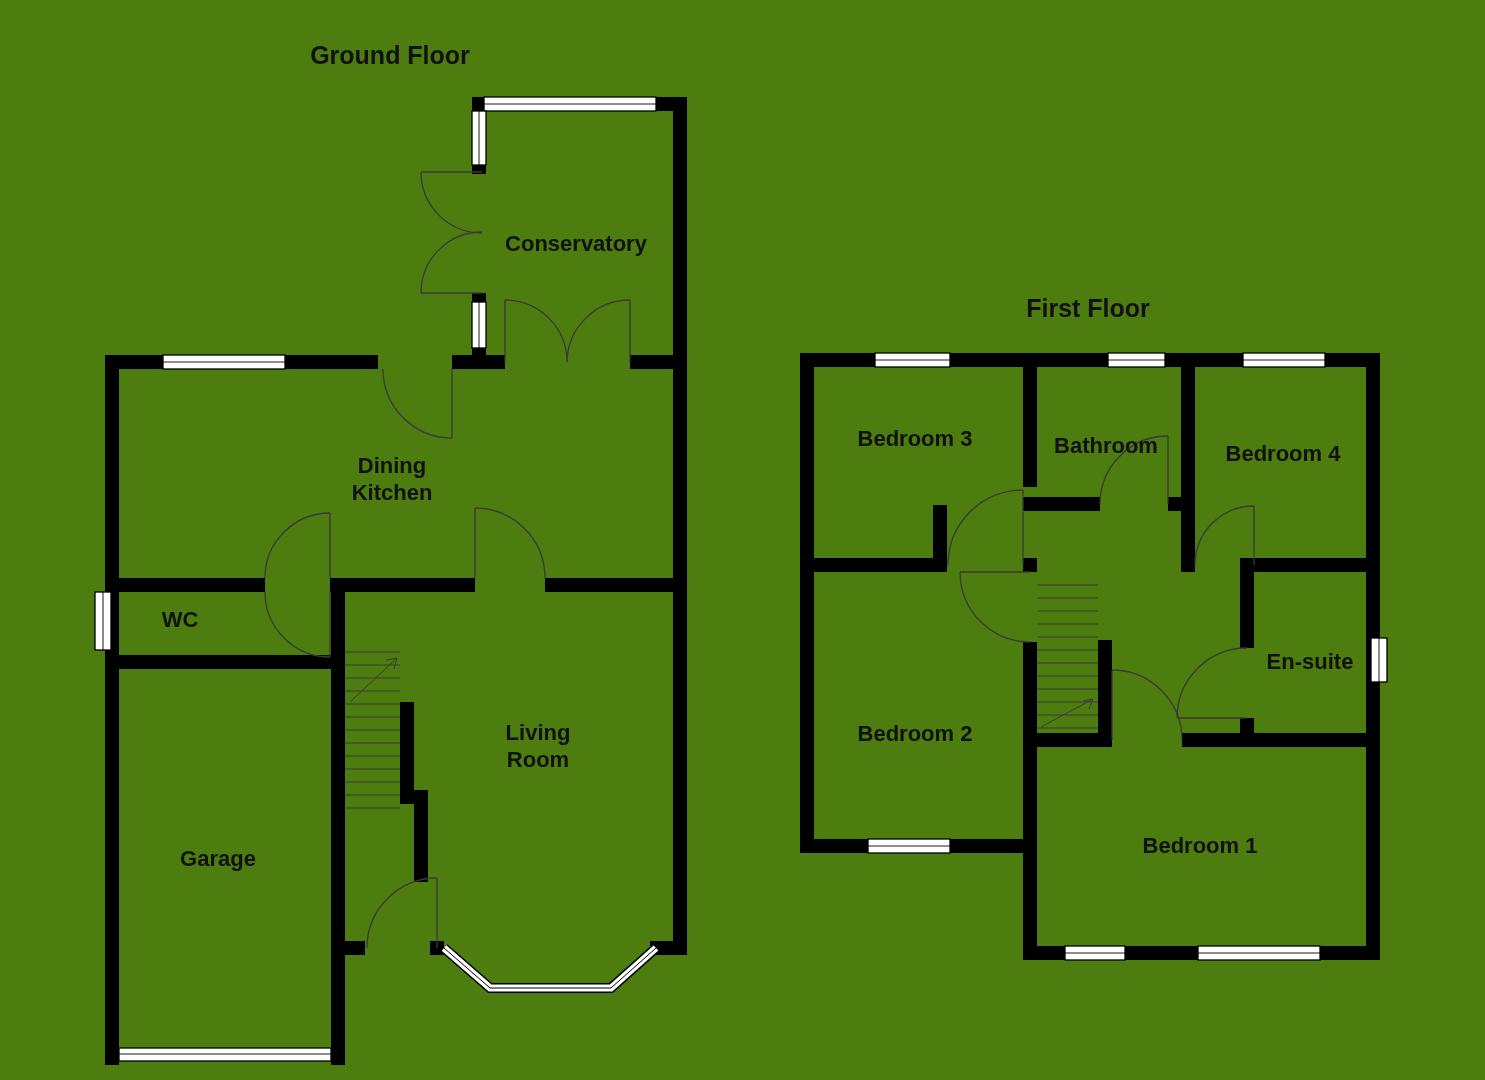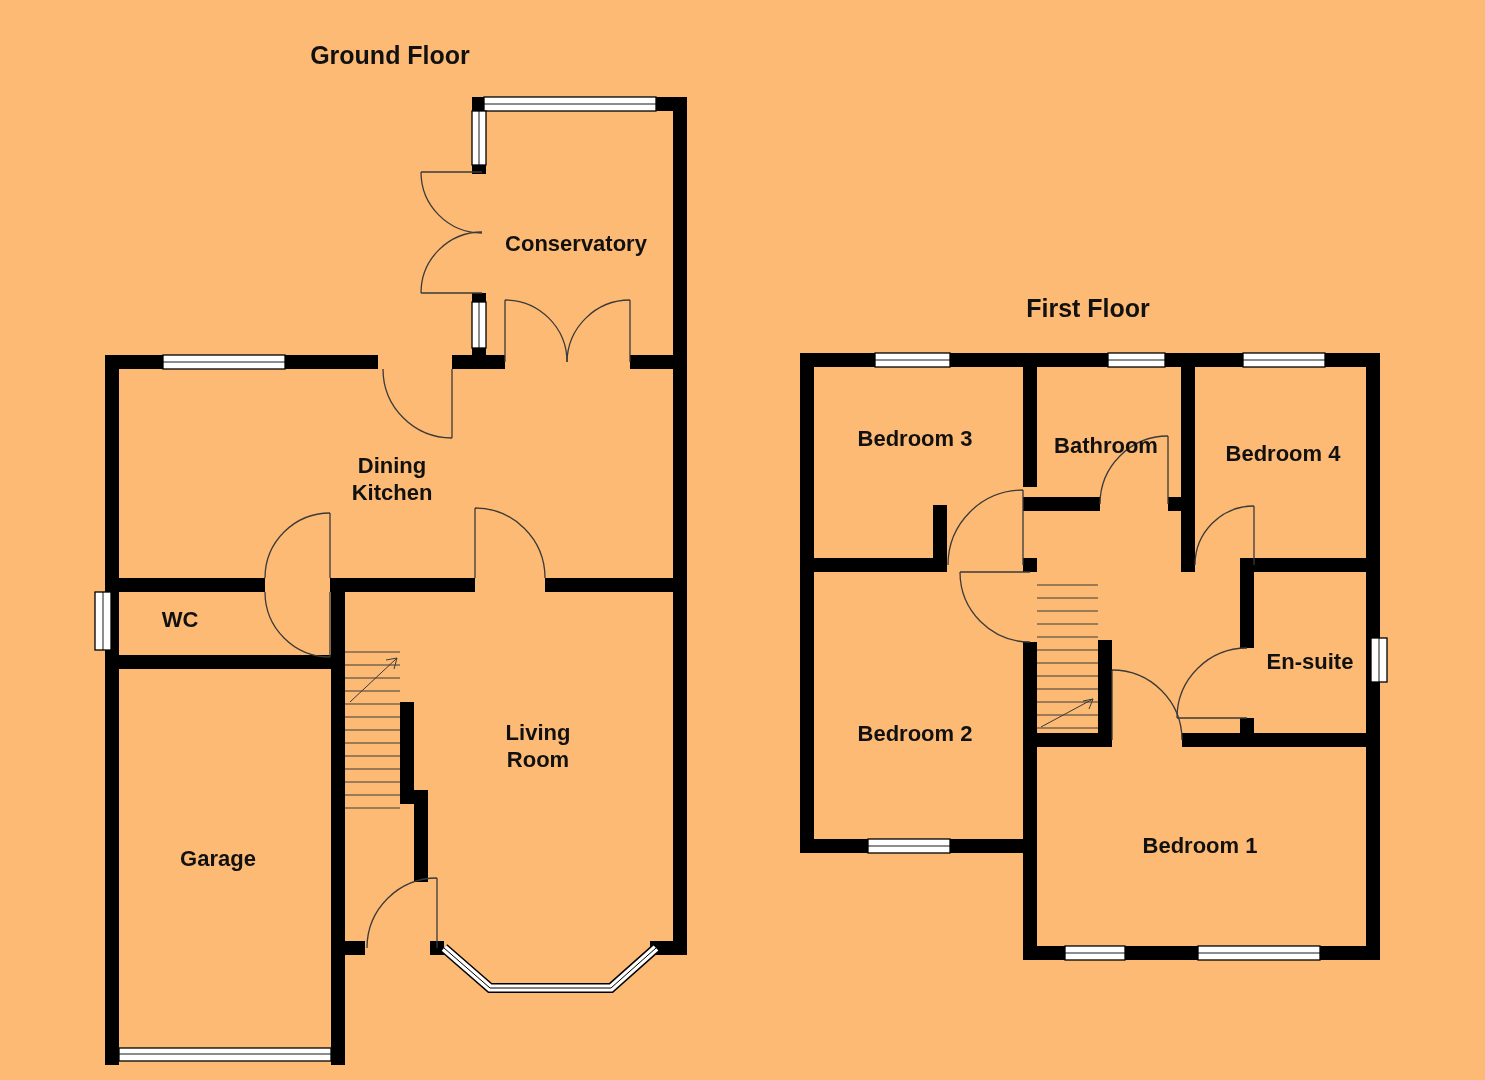--- a/index.html
+++ b/index.html
@@ -1,16 +1,16 @@
 <!DOCTYPE html>
 <html><head>
 <meta charset="utf-8">
 <style>
   html,body{margin:0;padding:0;background:#ffffff;}
-  .canvas{position:relative;width:1485px;height:1080px;background:#fdba74;overflow:hidden;
+  .canvas{position:relative;width:1485px;height:1080px;background:#4d7c0f;overflow:hidden;
           font-family:"Liberation Sans",sans-serif;}
   svg{display:block;}
   .wall{fill:#000000;}
   .win-rect{fill:#ffffff;stroke:#000000;stroke-width:1.3;}
   .win-line{stroke:#000000;stroke-width:0.9;}
   .arc{fill:none;stroke:#3a3a3a;stroke-width:1.3;}
   .leaf{stroke:#3a3a3a;stroke-width:1.3;}
   .tread{fill:none;stroke:#3a3a3a;stroke-width:1;}
   .bay-outer{fill:none;stroke:#000000;stroke-width:10;}
   .bay-inner{fill:none;stroke:#ffffff;stroke-width:7;}

